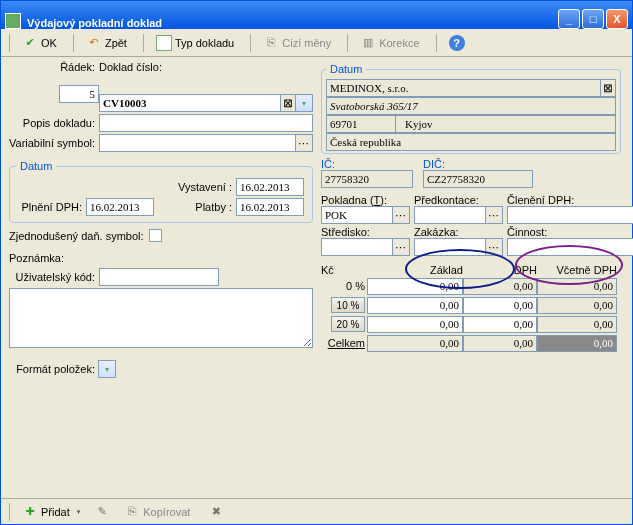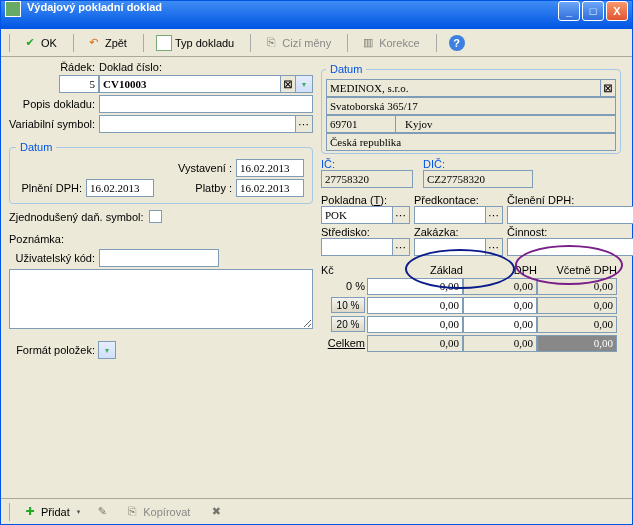--- a/index.html
+++ b/index.html
@@ -1,18 +1,18 @@
 <!DOCTYPE html>
 <html><head>
 <meta charset="utf-8">
 <style>
   * { box-sizing: border-box; margin: 0; padding: 0; }
   body { font-family: Tahoma, Arial, sans-serif; font-size: 11px; background: #fff; }
   .window { width: 633px; height: 525px; border: 1px solid #0054E3; background: #ECE9D8; display: flex; flex-direction: column; }
-  .titlebar { height: 28px; background: linear-gradient(to bottom, #3F8CF3, #0054E3); display: flex; align-items: flex-start; padding: 0 4px; color: #fff; font-weight: bold; }
+  .titlebar { height: 28px; background: linear-gradient(to bottom, #3F8CF3, #0054E3); display: flex; align-items: flex-end; padding: 0 4px; color: #fff; font-weight: bold; }
   .titlebar .t-icon { width: 16px; height: 16px; background: #6a6; margin-right: 6px; border: 1px solid #fff; }
   .titlebar .title { flex: 1; }
   .titlebar .win-btns { display: flex; gap: 2px; }
   .win-btn { width: 22px; height: 20px; border: 1px solid #fff; border-radius: 3px; display: flex; align-items: center; justify-content: center; font-weight: bold; color: #fff; }
   .win-btn.min, .win-btn.max { background: linear-gradient(to bottom, #6BA6F7, #2F6EDB); }
   .win-btn.close { background: linear-gradient(to bottom, #F7986B, #E3542F); }
   .toolbar { height: 28px; border-bottom: 1px solid #aca899; display: flex; align-items: center; gap: 6px; padding: 0 6px; background: #ECE9D8; }
   .tb-sep { width: 1px; height: 18px; background: #aaa; margin: 0 2px; }
   .tb-btn { display: flex; align-items: center; gap: 3px; padding: 2px 4px; cursor: default; }
   .tb-btn .lbl { color: #000; }
@@ -105,21 +105,21 @@
 
     <div class="left-col">
       <div class="row">
         <div class="lbl" style="width:90px">Řádek:</div>
         <div class="lbl" style="flex:1;text-align:left">Doklad číslo:</div>
       </div>
       <div class="row">
         <div style="width:90px;display:flex;justify-content:flex-end;">
           <input class="fld" style="width: 40px; text-align: right;" value="5">
         </div>
-        <div style="flex:1;display:flex;">
+        <div style="flex:1;display:flex;margin-top:19px;">
           <input class="fld" style="flex: 1 1 0%; font-weight: bold;" value="CV10003">
           <span class="xbtn">☒</span>
           <span class="combo">▾</span>
         </div>
       </div>
       <div class="row">
         <div class="lbl" style="width:90px">Popis dokladu:</div>
         <input class="fld" style="flex: 1 1 0%;" value="">
       </div>
       <div class="row">
@@ -167,21 +167,21 @@
     </div>
 
     <div class="right-col">
       <fieldset style="padding:4px 4px 2px 4px">
         <legend>Datum</legend>
         <div class="addr-row">
           <input class="fld ro" style="flex: 1 1 0%;" readonly="" value="MEDINOX, s.r.o.">
           <span class="xbtn">☒</span>
         </div>
         <div class="addr-row">
-            <input class="fld ro" style="flex: 1 1 0%;" readonly="" value="Svatoborská 365/17">
+            <input class="fld ro" style="flex: 1 1 0%; font-style: italic;" readonly="" value="Svatoborská 365/17">
           </div>
         <div class="addr-row">
           <input class="fld ro" style="width: 70px;" readonly="" value="69701">
           <input class="fld ro" style="flex: 1 1 0%; margin-left: -1px; padding-left: 9px;" readonly="" value="Kyjov">
         </div>
         <div class="addr-row">
             <input class="fld ro" style="flex: 1 1 0%;" readonly="" value="Česká republika">
           </div>
       </fieldset>
 

